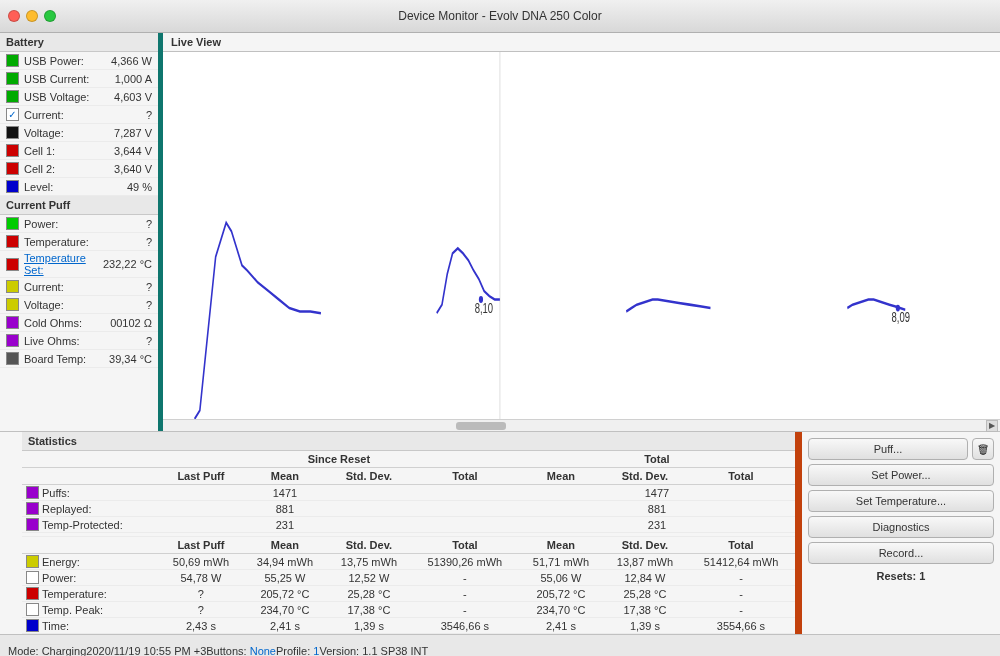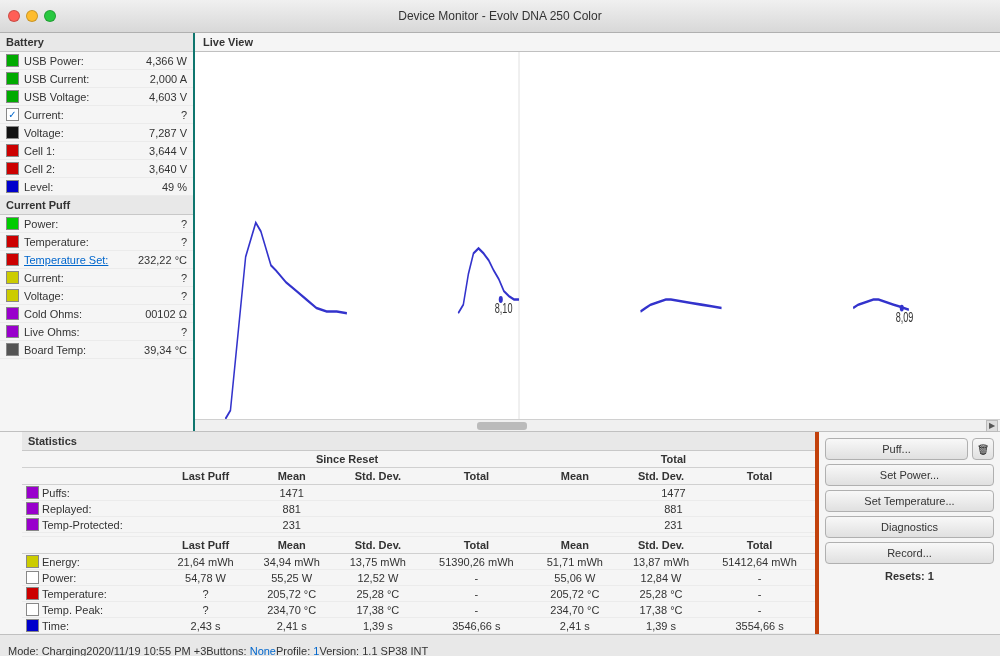--- a/index.html
+++ b/index.html
@@ -46,23 +46,23 @@
       display: flex;
       flex-direction: column;
       height: calc(656px - 22px);
     }
     .top-area {
       display: flex;
       flex: 1;
       min-height: 0;
     }
     .left-panel {
-      width: 195px;
+      width: 163px;
       background: #f5f5f5;
-      border-right: 2px solid #0f766e;
+      border-right: 5px solid #0f766e;
       overflow-y: auto;
       flex-shrink: 0;
     }
     .section-header {
       font-size: 11px;
       font-weight: 600;
       color: #333;
       padding: 3px 6px;
       background: #e8e8e8;
       border-bottom: 1px solid #c8c8c8;
@@ -167,23 +167,23 @@
       border-bottom: 1px solid #ebebeb;
     }
     .color-box-sm {
       width: 13px;
       height: 13px;
       border: 1px solid #888;
       display: inline-block;
       vertical-align: middle;
     }
     .right-buttons {
-      width: 185px;
+      width: 205px;
       flex-shrink: 0;
-      border-left: 4px solid #c2410c;
+      border-left: 7px solid #c2410c;
       padding: 6px;
       display: flex;
       flex-direction: column;
       gap: 4px;
     }
     .action-btn {
       background: linear-gradient(to bottom, #f8f8f8, #e0e0e0);
       border: 1px solid #b0b0b0;
       border-radius: 4px;
       padding: 4px 8px;
@@ -300,21 +300,21 @@
 
       <div id="battery-rows">
           <div class="data-row">
             <div class="color-box" style="background: rgb(0, 170, 0);"></div>
             <span class="row-label">USB Power:</span>
             <span class="row-value">4,366 W</span>
           </div>
           <div class="data-row">
             <div class="color-box" style="background: rgb(0, 170, 0);"></div>
             <span class="row-label">USB Current:</span>
-            <span class="row-value">2,000 A</span>
+            <span class="row-value">1,000 A</span>
           </div>
           <div class="data-row">
             <div class="color-box" style="background: rgb(0, 170, 0);"></div>
             <span class="row-label">USB Voltage:</span>
             <span class="row-value">4,603 V</span>
           </div>
           <div class="data-row">
             <div class="color-box" style="background: white;">
               <span class="checkmark">✓</span>
             </div>
@@ -488,21 +488,21 @@
               <th>Std. Dev.</th>
               <th>Total</th>
             </tr>
             <tr>
               <td>
                 <div class="td-label-cell">
                   <div class="color-box-sm" style="background: rgb(204, 204, 0); border: 1px solid rgb(136, 136, 136);"></div>
                   <span>Energy:</span>
                 </div>
               </td>
-              <td>21,64 mWh</td>
+              <td>50,69 mWh</td>
               <td>34,94 mWh</td>
               <td>13,75 mWh</td>
               <td>51390,26 mWh</td>
               <td>51,71 mWh</td>
               <td>13,87 mWh</td>
               <td>51412,64 mWh</td>
             </tr>
             <tr>
               <td>
                 <div class="td-label-cell">

